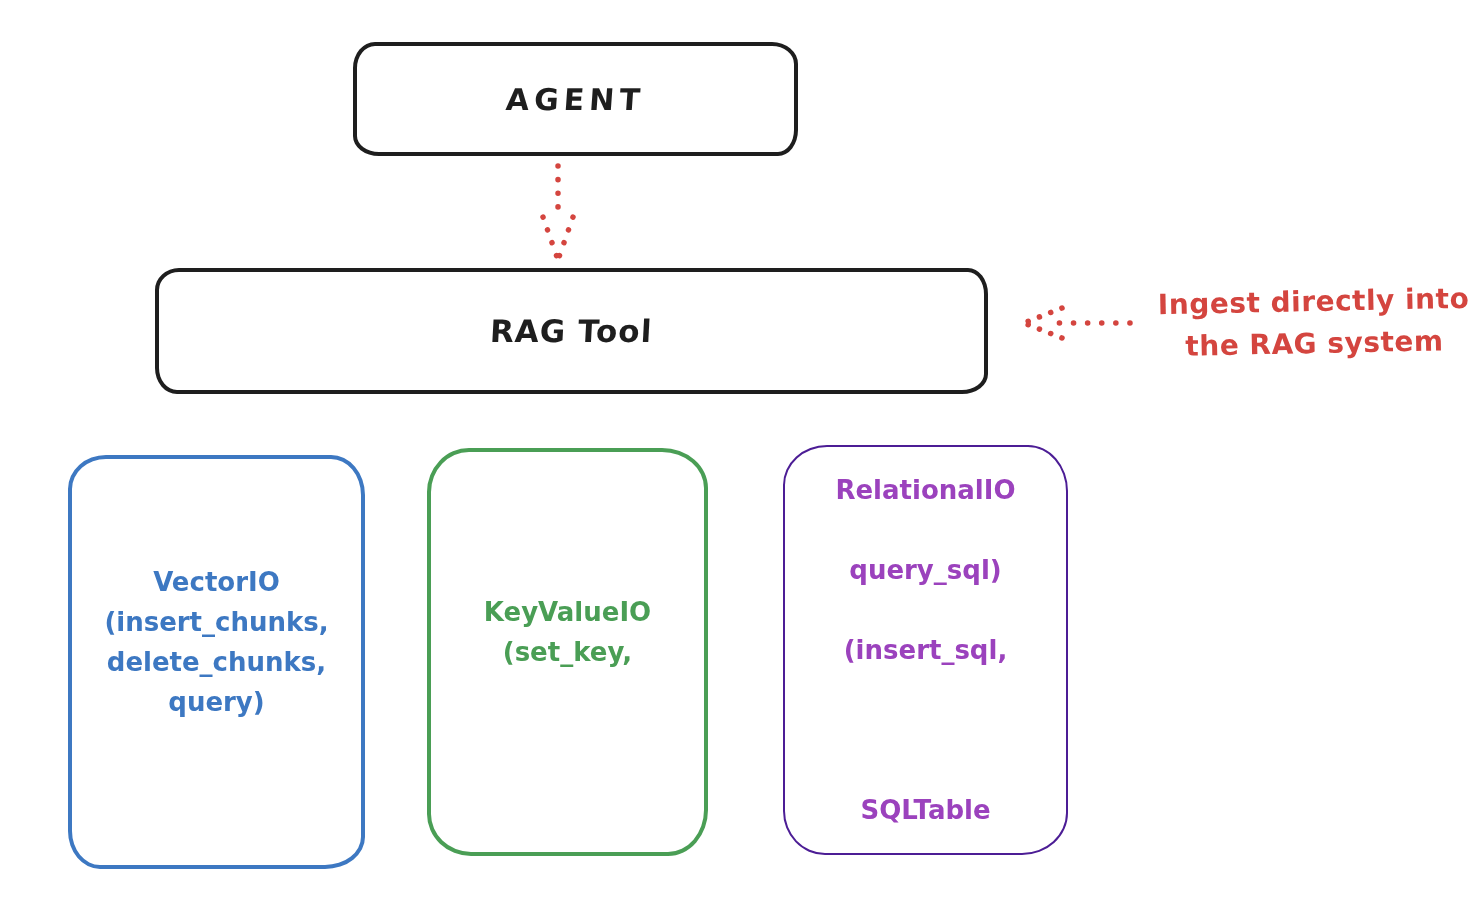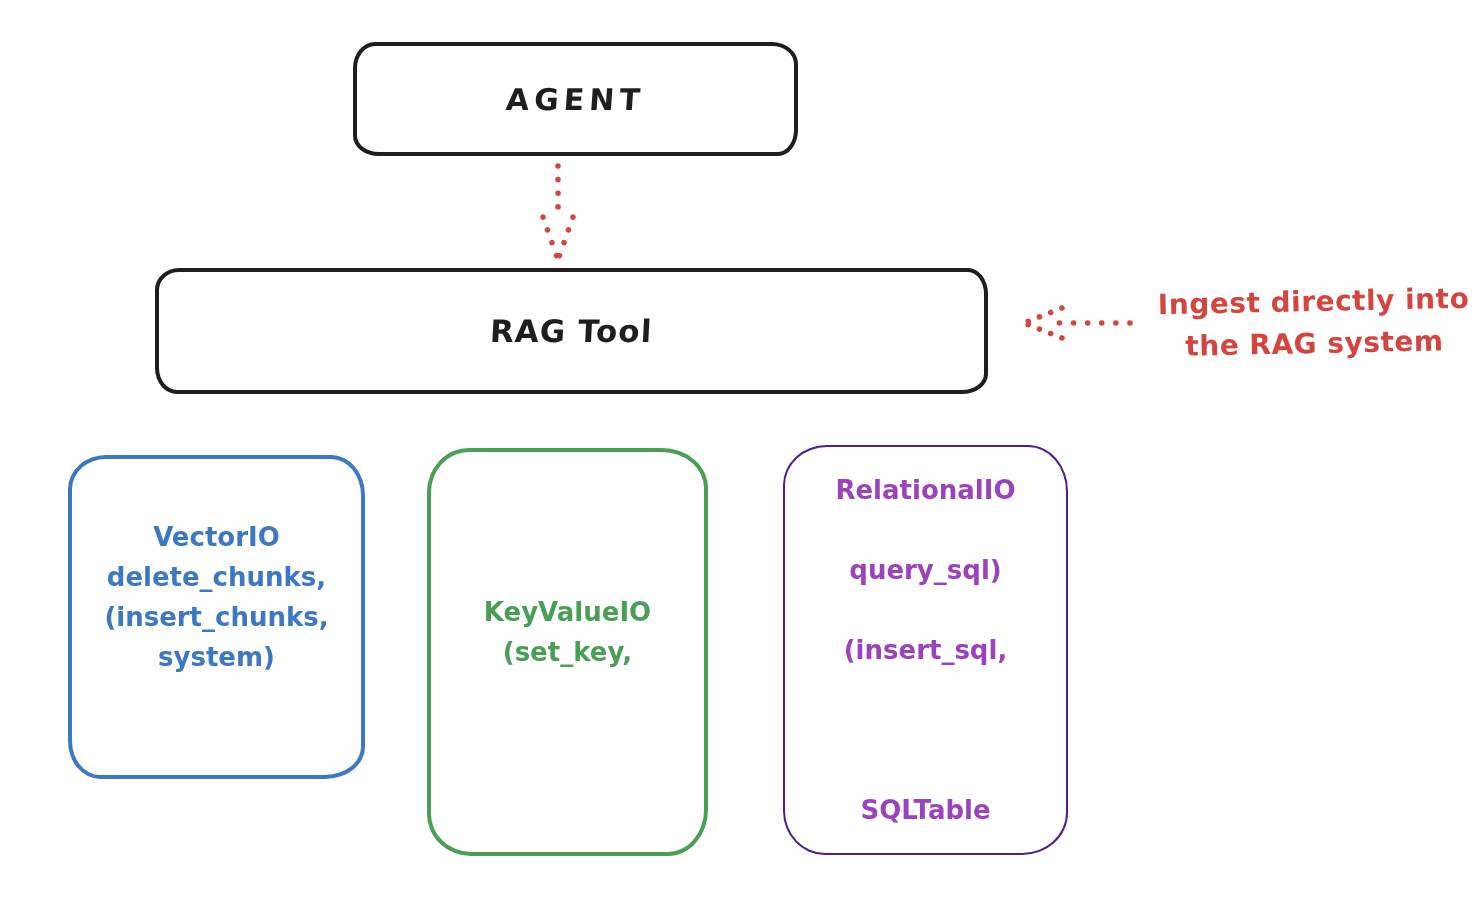--- a/index.html
+++ b/index.html
@@ -76,21 +76,21 @@
     font-size: 26px;
     font-weight: 600;
     line-height: 40px;
     white-space: nowrap;
   }
   .backend-box .spacer {
     height: 40px;
   }
   .backend-blue {
     left: 68px; top: 455px;
-    width: 297px; height: 324px;
+    width: 297px; height: 414px;
     border: 4px solid #3d78c2;
     color: #3d78c2;
     border-radius: 38px 34px 40px 32px / 34px 40px 32px 38px;
   }
   .backend-green {
     left: 427px; top: 448px;
     width: 281px; height: 408px;
     border: 4px solid #4a9e55;
     color: #4a9e55;
     border-radius: 42px 46px 40px 44px / 44px 40px 46px 42px;
@@ -130,23 +130,23 @@
     <path d="M46 36 L8 21" fill="none" stroke="#d4453f" stroke-width="5.5" stroke-linecap="round" stroke-dasharray="0.1 12"></path>
   </svg>
 
   <div class="annotation">
     <div>Ingest directly into</div>
     <div>the RAG system</div>
   </div>
 
   <div class="backend-box backend-blue">
     <div>VectorIO</div>
+    <div>(insert_chunks,</div>
     <div>delete_chunks,</div>
-    <div>(insert_chunks,</div>
-    <div>system)</div>
+    <div>query)</div>
     <div class="spacer"></div>
   </div>
 
   <div class="backend-box backend-green">
     <div>KeyValueIO</div>
     <div>(set_key,</div>
     <div class="spacer"></div>
   </div>
 
   <div class="backend-box backend-purple">

